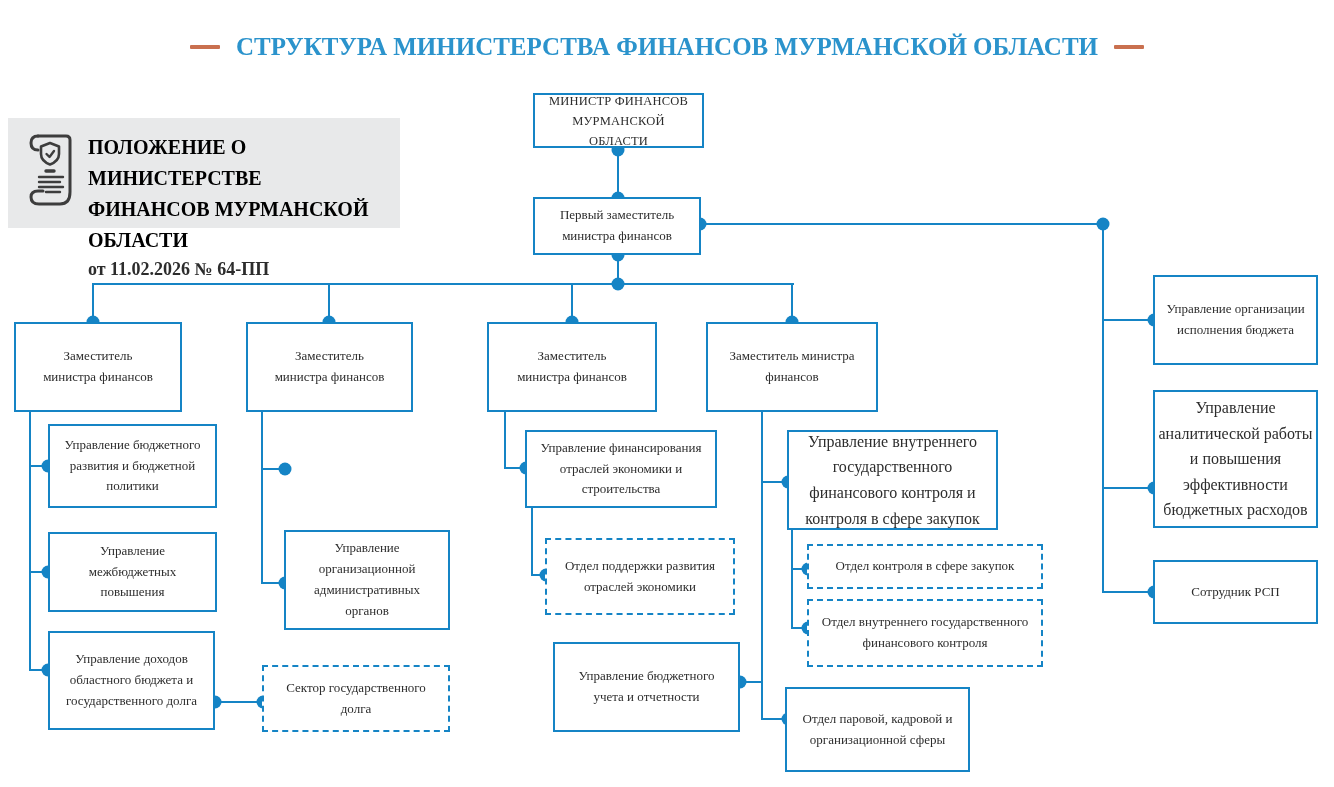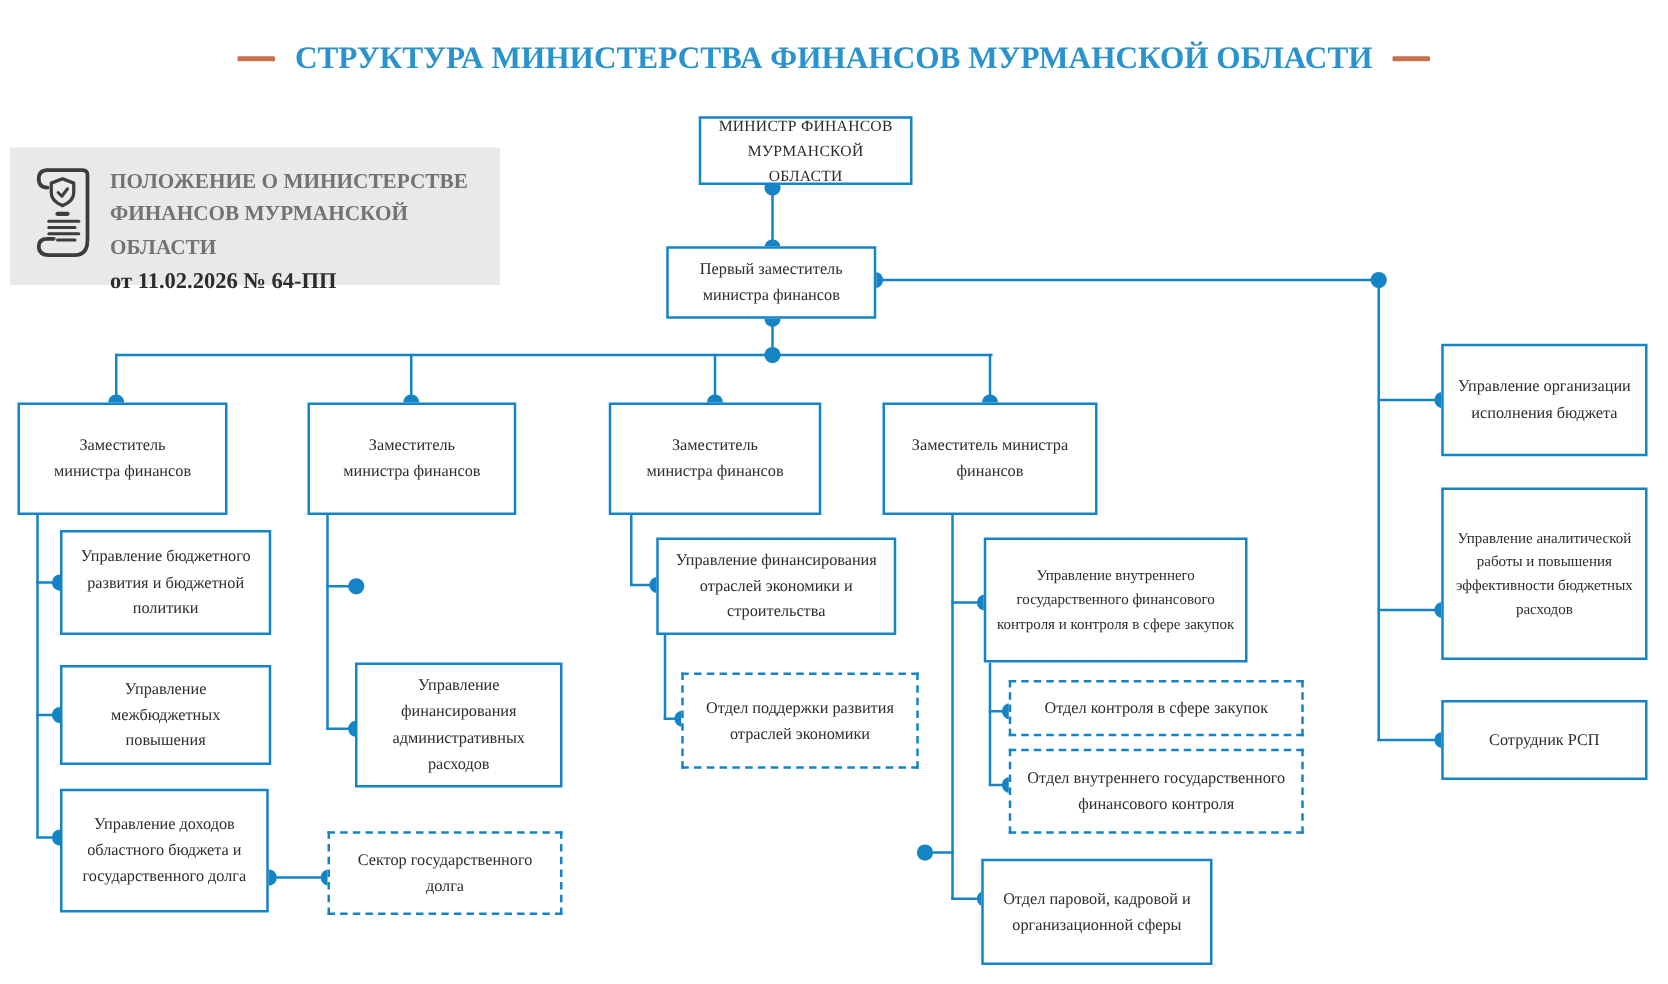--- a/index.html
+++ b/index.html
@@ -9,29 +9,29 @@
   }
   
   .title-row{position:absolute;left:0;top:30px;width:1334px;height:34px;
     display:flex;align-items:center;justify-content:center;gap:16px;}
   .title-dash{width:30px;height:4px;background:#c9704f;border-radius:1px;flex:0 0 auto;}
   .title-text{font-size:25px;font-weight:bold;color:#2b93cc;letter-spacing:0px;white-space:nowrap;}
   
   .legend{position:absolute;left:8px;top:118px;width:392px;height:110px;background:#e8e9ea;}
   .legend-icon{position:absolute;left:14px;top:12px;}
   .legend-text{position:absolute;left:80px;top:14px;width:300px;}
-  .legend-title{font-size:17px;font-weight:bold;color:#737373;line-height:1.55;font-family:Liberation Serif, serif;}
+  .legend-title{font-size:20px;font-weight:bold;color:#000000;line-height:1.55;font-family:Liberation Serif, serif;}
   .legend-date{font-size:18px;font-weight:600;color:#2c2c2c;margin-top:3px;}
   
   .box{position:absolute;box-sizing:border-box;background:#ffffff;
     border:2px solid #1584c5;display:flex;align-items:center;justify-content:center;
     text-align:center;font-size:13px;color:#2d2d2d;line-height:1.6;padding:4px 8px;}
   .box.dashed{border-style:dashed;}
-  .box.caps{font-size:12.5px;letter-spacing:0.2px;margin-left:26px;}
-  .box.tight{padding:2px 3px;font-size:12px;font-family:Liberation Serif, serif;}
+  .box.caps{font-size:12.5px;letter-spacing:0.2px;}
+  .box.tight{padding:2px 3px;font-size:16px;font-family:Liberation Serif, serif;}
   .box.pad-wide{padding:4px 26px;}
   .box.pad-mid{padding:4px 12px;}
   
   .ln{position:absolute;background:#1584c5;}
   .dot{position:absolute;width:13px;height:13px;border-radius:50%;background:#1584c5;
     transform:translate(-50%,-50%);}
 </style>
 </head>
 <body>
 
@@ -135,29 +135,30 @@
 
   <div class="box pad-wide" style="left:14px;top:322px;width:168px;height:90px">Заместитель министра финансов</div>
   <div class="box pad-wide" style="left:246px;top:322px;width:167px;height:90px">Заместитель министра финансов</div>
   <div class="box pad-wide" style="left:487px;top:322px;width:170px;height:90px">Заместитель министра финансов</div>
   <div class="box pad-mid" style="left:706px;top:322px;width:172px;height:90px">Заместитель министра финансов</div>
 
   <div class="box" style="left:48px;top:424px;width:169px;height:84px">Управление бюджетного развития и бюджетной политики</div>
   <div class="box" style="left:48px;top:532px;width:169px;height:80px">Управление межбюджетных повышения</div>
   <div class="box" style="left:48px;top:631px;width:167px;height:99px">Управление доходов областного бюджета и государственного долга</div>
 
-  <div class="box" style="left:284px;top:530px;width:166px;height:100px">Управление финансирования административных расходов</div>
+  <div class="box" style="left:284px;top:530px;width:166px;height:100px">Управление организационной административных органов</div>
   <div class="box dashed" style="left:262px;top:665px;width:188px;height:67px">Сектор государственного долга</div>
 
   <div class="box" style="left:525px;top:430px;width:192px;height:78px">Управление финансирования отраслей экономики и строительства</div>
   <div class="box dashed" style="left:545px;top:538px;width:190px;height:77px">Отдел поддержки развития отраслей экономики</div>
 
   <div class="box tight" style="left:787px;top:430px;width:211px;height:100px">Управление внутреннего государственного финансового контроля и контроля в сфере закупок</div>
   <div class="box dashed" style="left:807px;top:544px;width:236px;height:45px">Отдел контроля в сфере закупок</div>
   <div class="box dashed" style="left:807px;top:599px;width:236px;height:68px">Отдел внутреннего государственного финансового контроля</div>
 
+  <div class="box" style="left:553px;top:642px;width:187px;height:90px">Управление бюджетного учета и отчетности</div>
   <div class="box" style="left:785px;top:687px;width:185px;height:85px">Отдел паровой, кадровой и организационной сферы</div>
 
   <div class="box" style="left:1153px;top:275px;width:165px;height:90px">Управление организации исполнения бюджета</div>
   <div class="box tight" style="left:1153px;top:390px;width:165px;height:138px">Управление аналитической работы и повышения эффективности бюджетных расходов</div>
   <div class="box" style="left:1153px;top:560px;width:165px;height:64px">Сотрудник РСП</div>
 
 </div>
 
 </body></html>

